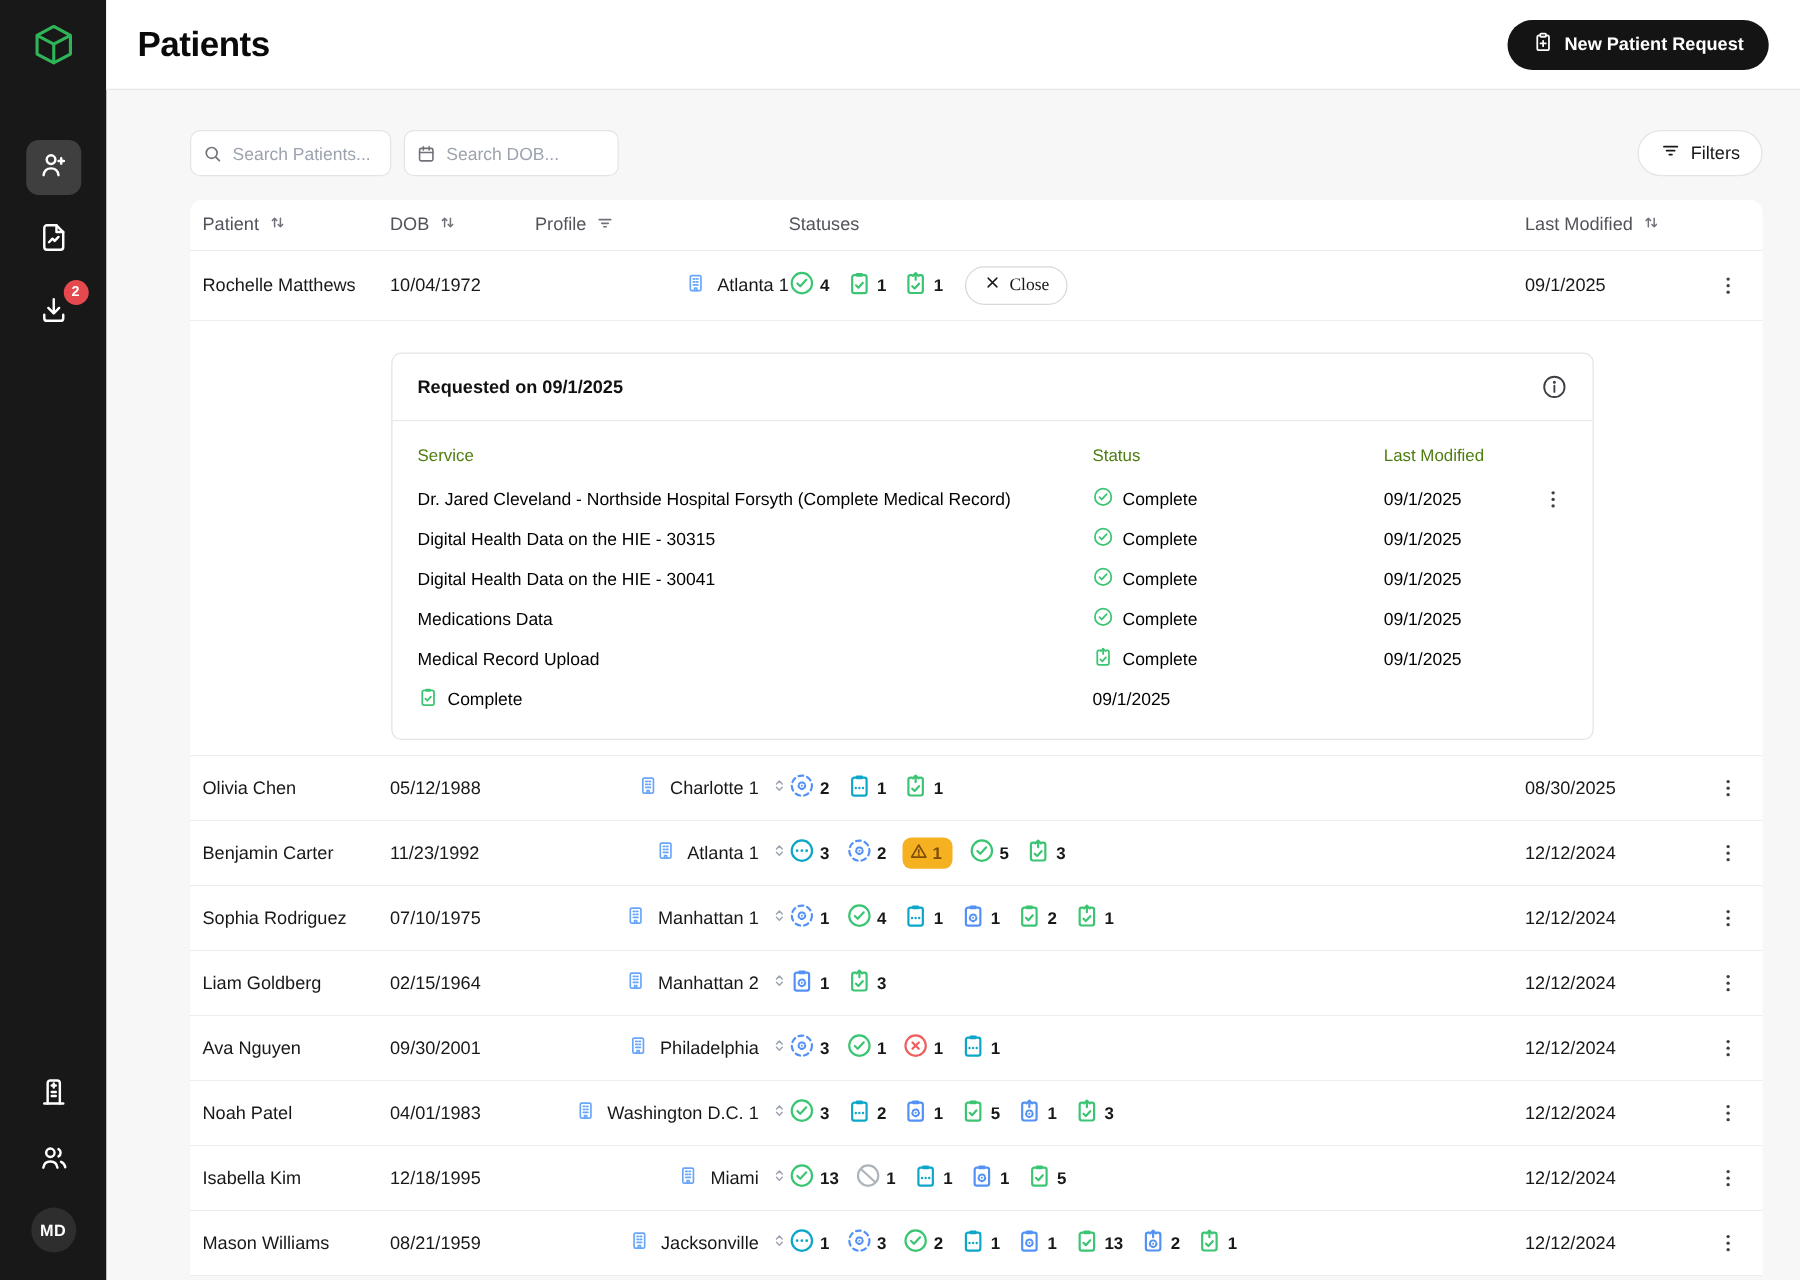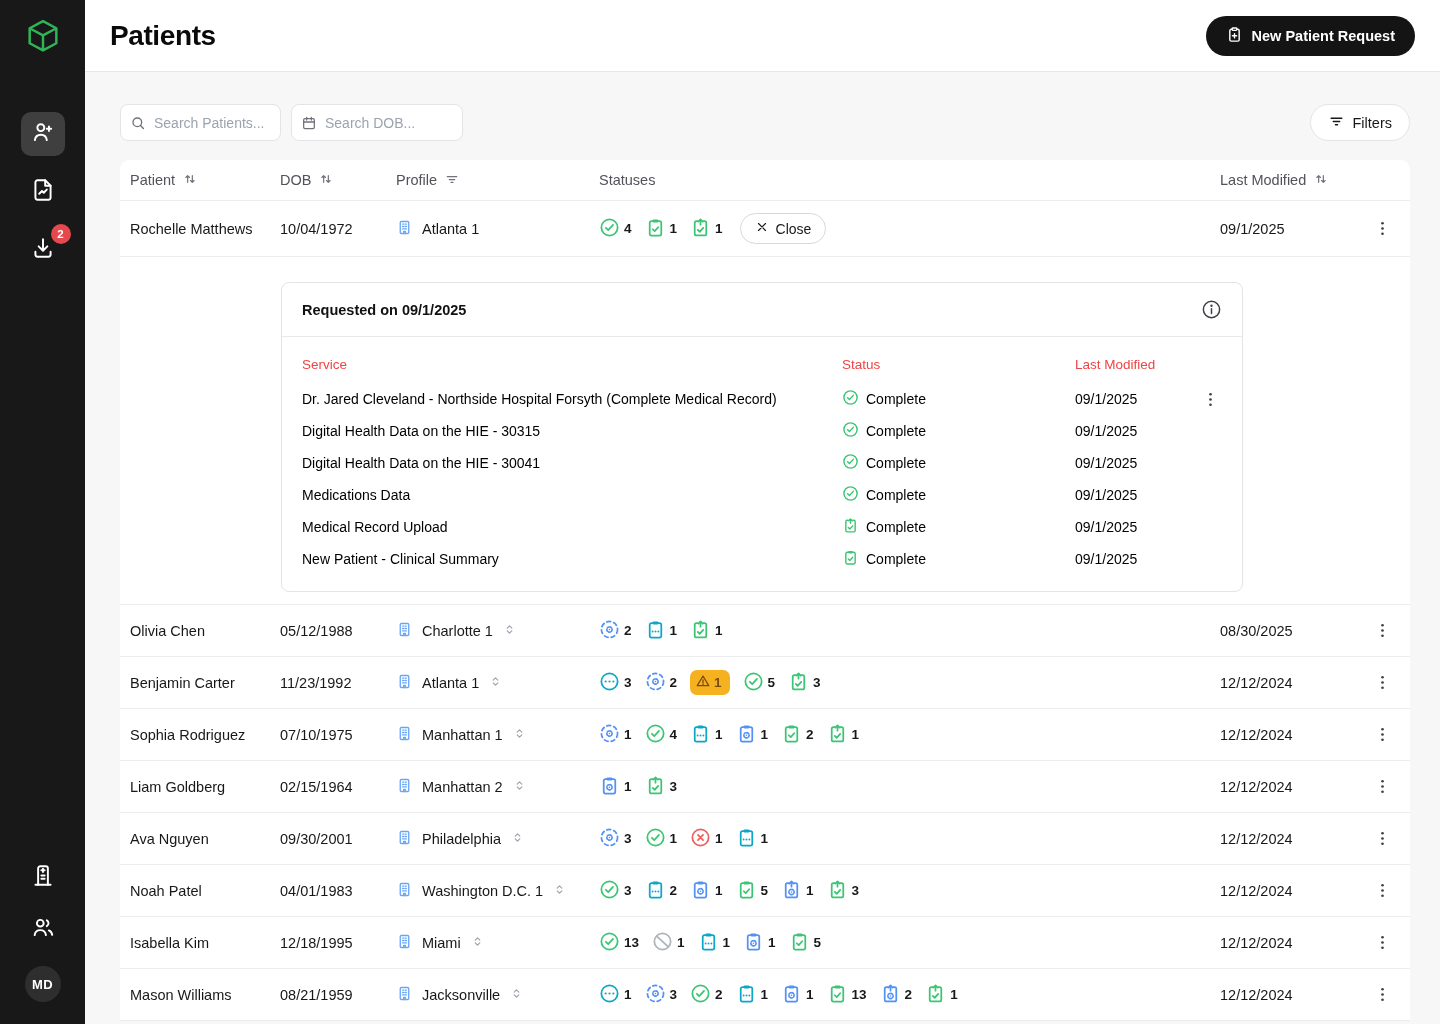--- a/index.html
+++ b/index.html
@@ -16,56 +16,56 @@
   .spacer { flex:1; }
   .bottom-nav { display:flex; flex-direction:column; gap:22px; align-items:center; }
   .avatar { width:36px; height:36px; border-radius:50%; background:#2e2e2e; color:#fff; font-size:13px; font-weight:700; display:flex; align-items:center; justify-content:center; letter-spacing:.3px; }
 
   
   .main { flex:1; display:flex; flex-direction:column; min-width:0; }
   .topbar { height:72px; background:#fff; display:flex; align-items:center; padding:0 25px; border-bottom:1px solid #e7e7ea; flex-shrink:0; }
   .page-title { font-size:28px; font-weight:700; letter-spacing:-.4px; color:#0a0a0a; }
   .new-patient-btn { margin-left:auto; height:40px; background:#141414; color:#fff; border:none; border-radius:22px; padding:16px 20px; display:flex; align-items:center; gap:9px; font-size:14.5px; font-weight:600; font-family:inherit; cursor:pointer; }
 
-  .content { flex:1; padding:32px 30px 0 35px; overflow:hidden; }
+  .content { flex:1; padding:32px 30px 0 35px; overflow:hidden;margin-left:32px; }
   .toolbar { display:flex; gap:10px; align-items:center; margin-bottom:19px; }
   .search-box { position:relative; }
   .search-box input { height:37px; border:1px solid #e4e4e7; border-radius:8px; background:#fff; padding:0 10px 0 33px; font-size:14px; font-family:inherit; color:#18181b; outline:none; }
   .search-box input::placeholder { color:#9ca3af; }
   .search-box .in-icon { position:absolute; left:10px; top:50%; transform:translateY(-50%); display:flex; }
   .inp-patients { width:161px; }
   .inp-dob { width:172px; }
   .filters-btn { margin-left:auto; height:37px; background:#fff; border:1px solid #e4e4e7; border-radius:19px; padding:0 17px; display:flex; align-items:center; gap:8px; font-size:14.5px; font-weight:500; color:#18181b; font-family:inherit; cursor:pointer; }
 
   
   .table { background:#fff; border-radius:10px 10px 0 0; overflow:hidden; }
   .prow, .phead { display:grid; grid-template-columns:150px 116px 203px 1fr 162px 56px; align-items:center; padding-left:10px; border-bottom:1px solid #ededf0; background:#fff; }
   .phead { height:41px; color:#52525b; font-size:14.5px; }
   .phead .hcell { display:flex; align-items:center; gap:7px; }
   .prow { height:52px; font-size:14.5px; color:#18181b; }
   .prow.first { height:56px; }
   .cell.lastmod, .hcell.lastmod { padding-left:28px; }
-  .profile { display:flex; align-items:center; gap:9px; cursor:pointer; }
+  .profile { display:flex; align-items:center; gap:9px; cursor:pointer;justify-content:flex-end; }
   .statuses { display:flex; align-items:center; gap:13px; }
   .st-item { display:flex; align-items:center; gap:4px; }
   .st-count { font-size:13.5px; font-weight:600; color:#18181b; }
   .warn-badge { display:flex; align-items:center; gap:3px; background:#f5b120; border-radius:7px; height:25px; padding:0 8px 0 5px; }
   .warn-badge .st-count { color:#7d4e0b; }
-  .close-pill { display:flex; align-items:center; gap:7px; border:1px solid #d8d8dc; border-radius:16px; height:31px; padding:0 14px; background:#fff; font-size:14px; font-weight:500; color:#18181b; cursor:pointer; margin-left:4px; font-family:Liberation Sans, sans-serif; }
+  .close-pill { display:flex; align-items:center; gap:7px; border:1px solid #d8d8dc; border-radius:16px; height:31px; padding:0 14px; background:#fff; font-size:14px; font-weight:500; color:#18181b; cursor:pointer; margin-left:4px; font-family:Liberation Serif, serif; }
   .kebab { display:flex; justify-content:center; cursor:pointer; }
 
   
   .expanded { background:#fff; padding:25px 0 12px 161px; border-bottom:1px solid #ededf0; }
   .panel { width:962px; border:1px solid #e4e4e7; border-radius:8px; background:#fff; }
   .panel-head { display:flex; align-items:center; padding:16px 20px; border-bottom:1px solid #e9e9eb; }
   .panel-title { font-size:14.5px; font-weight:700; color:#111; }
   .panel-info { margin-left:auto; display:flex; cursor:pointer; }
   .panel-body { padding:8px 20px 16px; }
   .srow, .shead { display:grid; grid-template-columns:540px 233px 1fr 24px; align-items:center; }
-  .shead { height:38px; color:#ef4444; font-size:13.5px; }
+  .shead { height:38px; color:#4d7c0f; font-size:13.5px; }
   .srow { height:32px; font-size:14px; color:#000000; }
   .scomplete { display:flex; align-items:center; gap:7px; }
 </style>
 </head>
 <body>
 
 <aside class="sidebar">
   <div class="logo">
     <svg width="40" height="40" viewBox="0 0 48 48" fill="none" stroke="#2fb457" stroke-width="3" stroke-linejoin="round">
       <path d="M24 5 L40 13.5 V31.5 L24 40 L8 31.5 V13.5 Z"></path>
@@ -348,21 +348,20 @@
                         <path d="M12 9V3.2" stroke="#fff" stroke-width="5.5"></path>
                         <path d="M12 8.8V3 M9.4 5.4L12 2.8l2.6 2.6"></path>
                         <path d="M8.9 14.8l2.2 2.2 4-4.5"></path>
                       </svg></span>
                     <span>Complete</span>
                   </div>
                   <div>09/1/2025</div>
                   <div class="kebab"></div>
                 </div>
                 <div class="srow">
-                  <div>New Patient - Clinical Summary</div>
                   <div class="scomplete">
                     <span><svg width="17" height="17" viewBox="0 0 24 24" fill="none" stroke="#3bc573" stroke-width="2" stroke-linecap="round" stroke-linejoin="round">
                         <path d="M8.7 4.6H7.4a2 2 0 0 0-2 2v12.6a2 2 0 0 0 2 2h9.2a2 2 0 0 0 2-2V6.6a2 2 0 0 0-2-2h-1.3"></path>
                         <rect x="8.7" y="2.8" width="6.6" height="3.4" rx="1.1" fill="#3bc573" stroke="none"></rect>
                         <path d="M8.9 14l2.2 2.2 4-4.5"></path>
                       </svg></span>
                     <span>Complete</span>
                   </div>
                   <div>09/1/2025</div>
                   <div class="kebab"></div>

